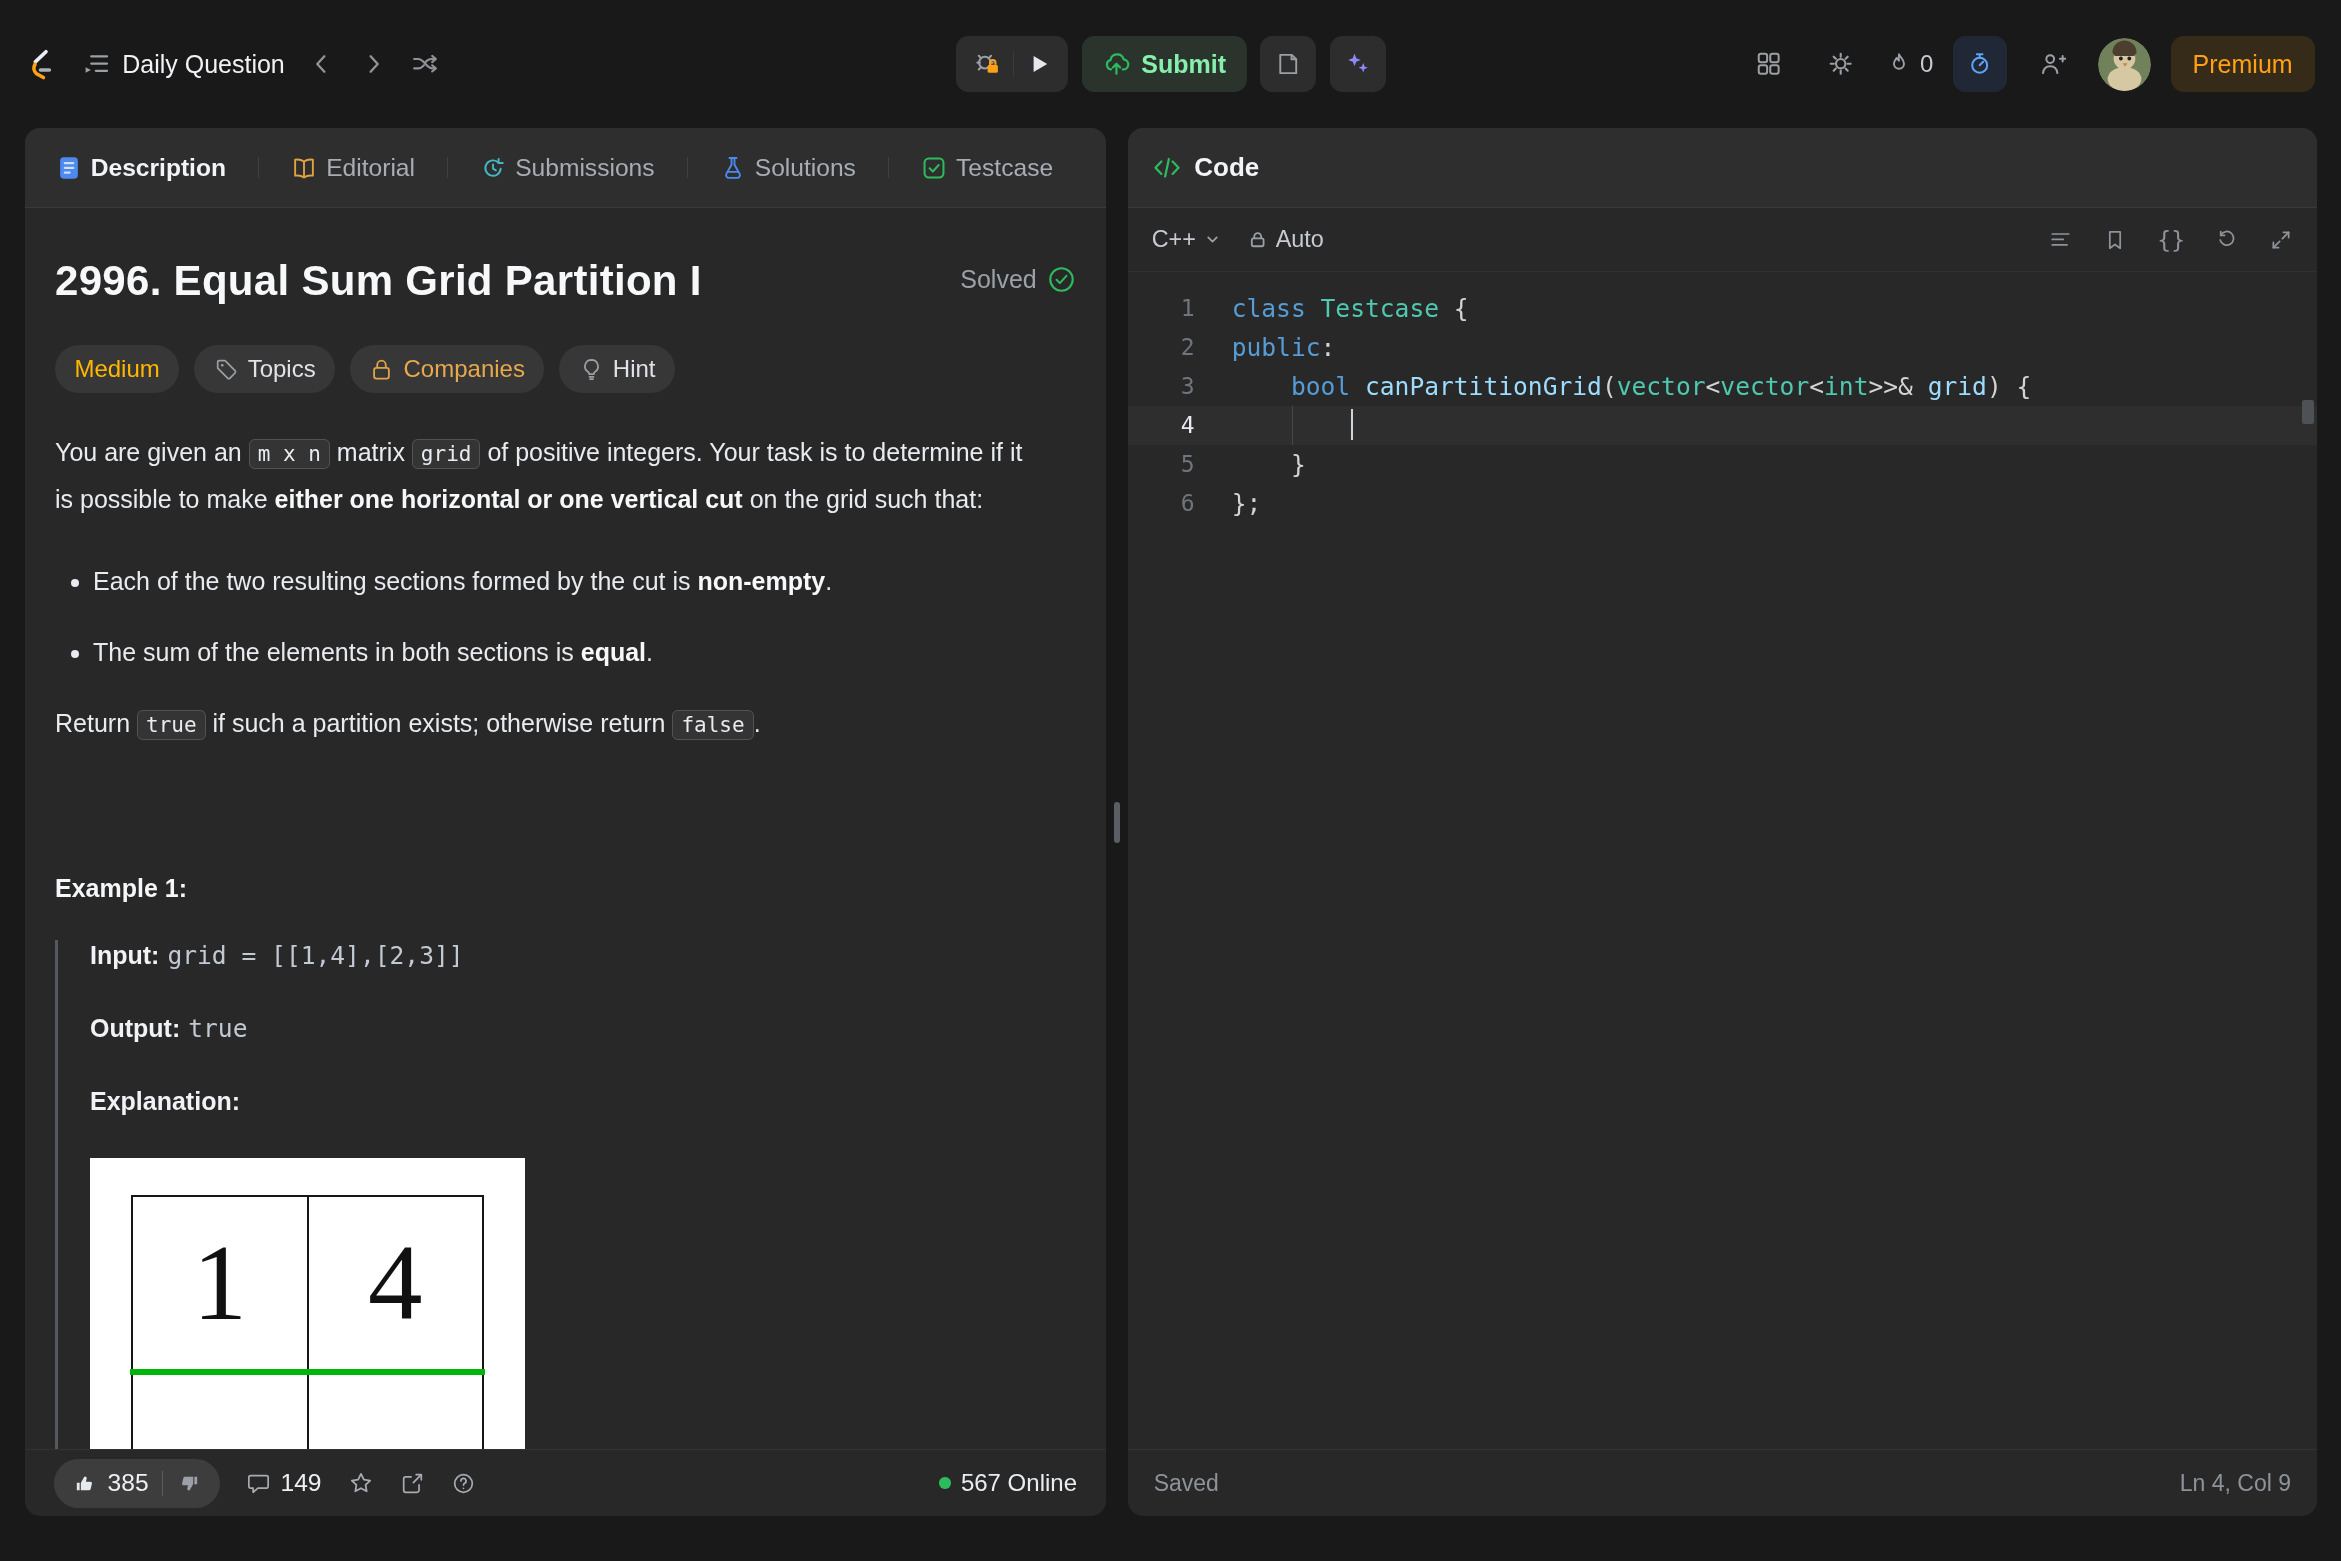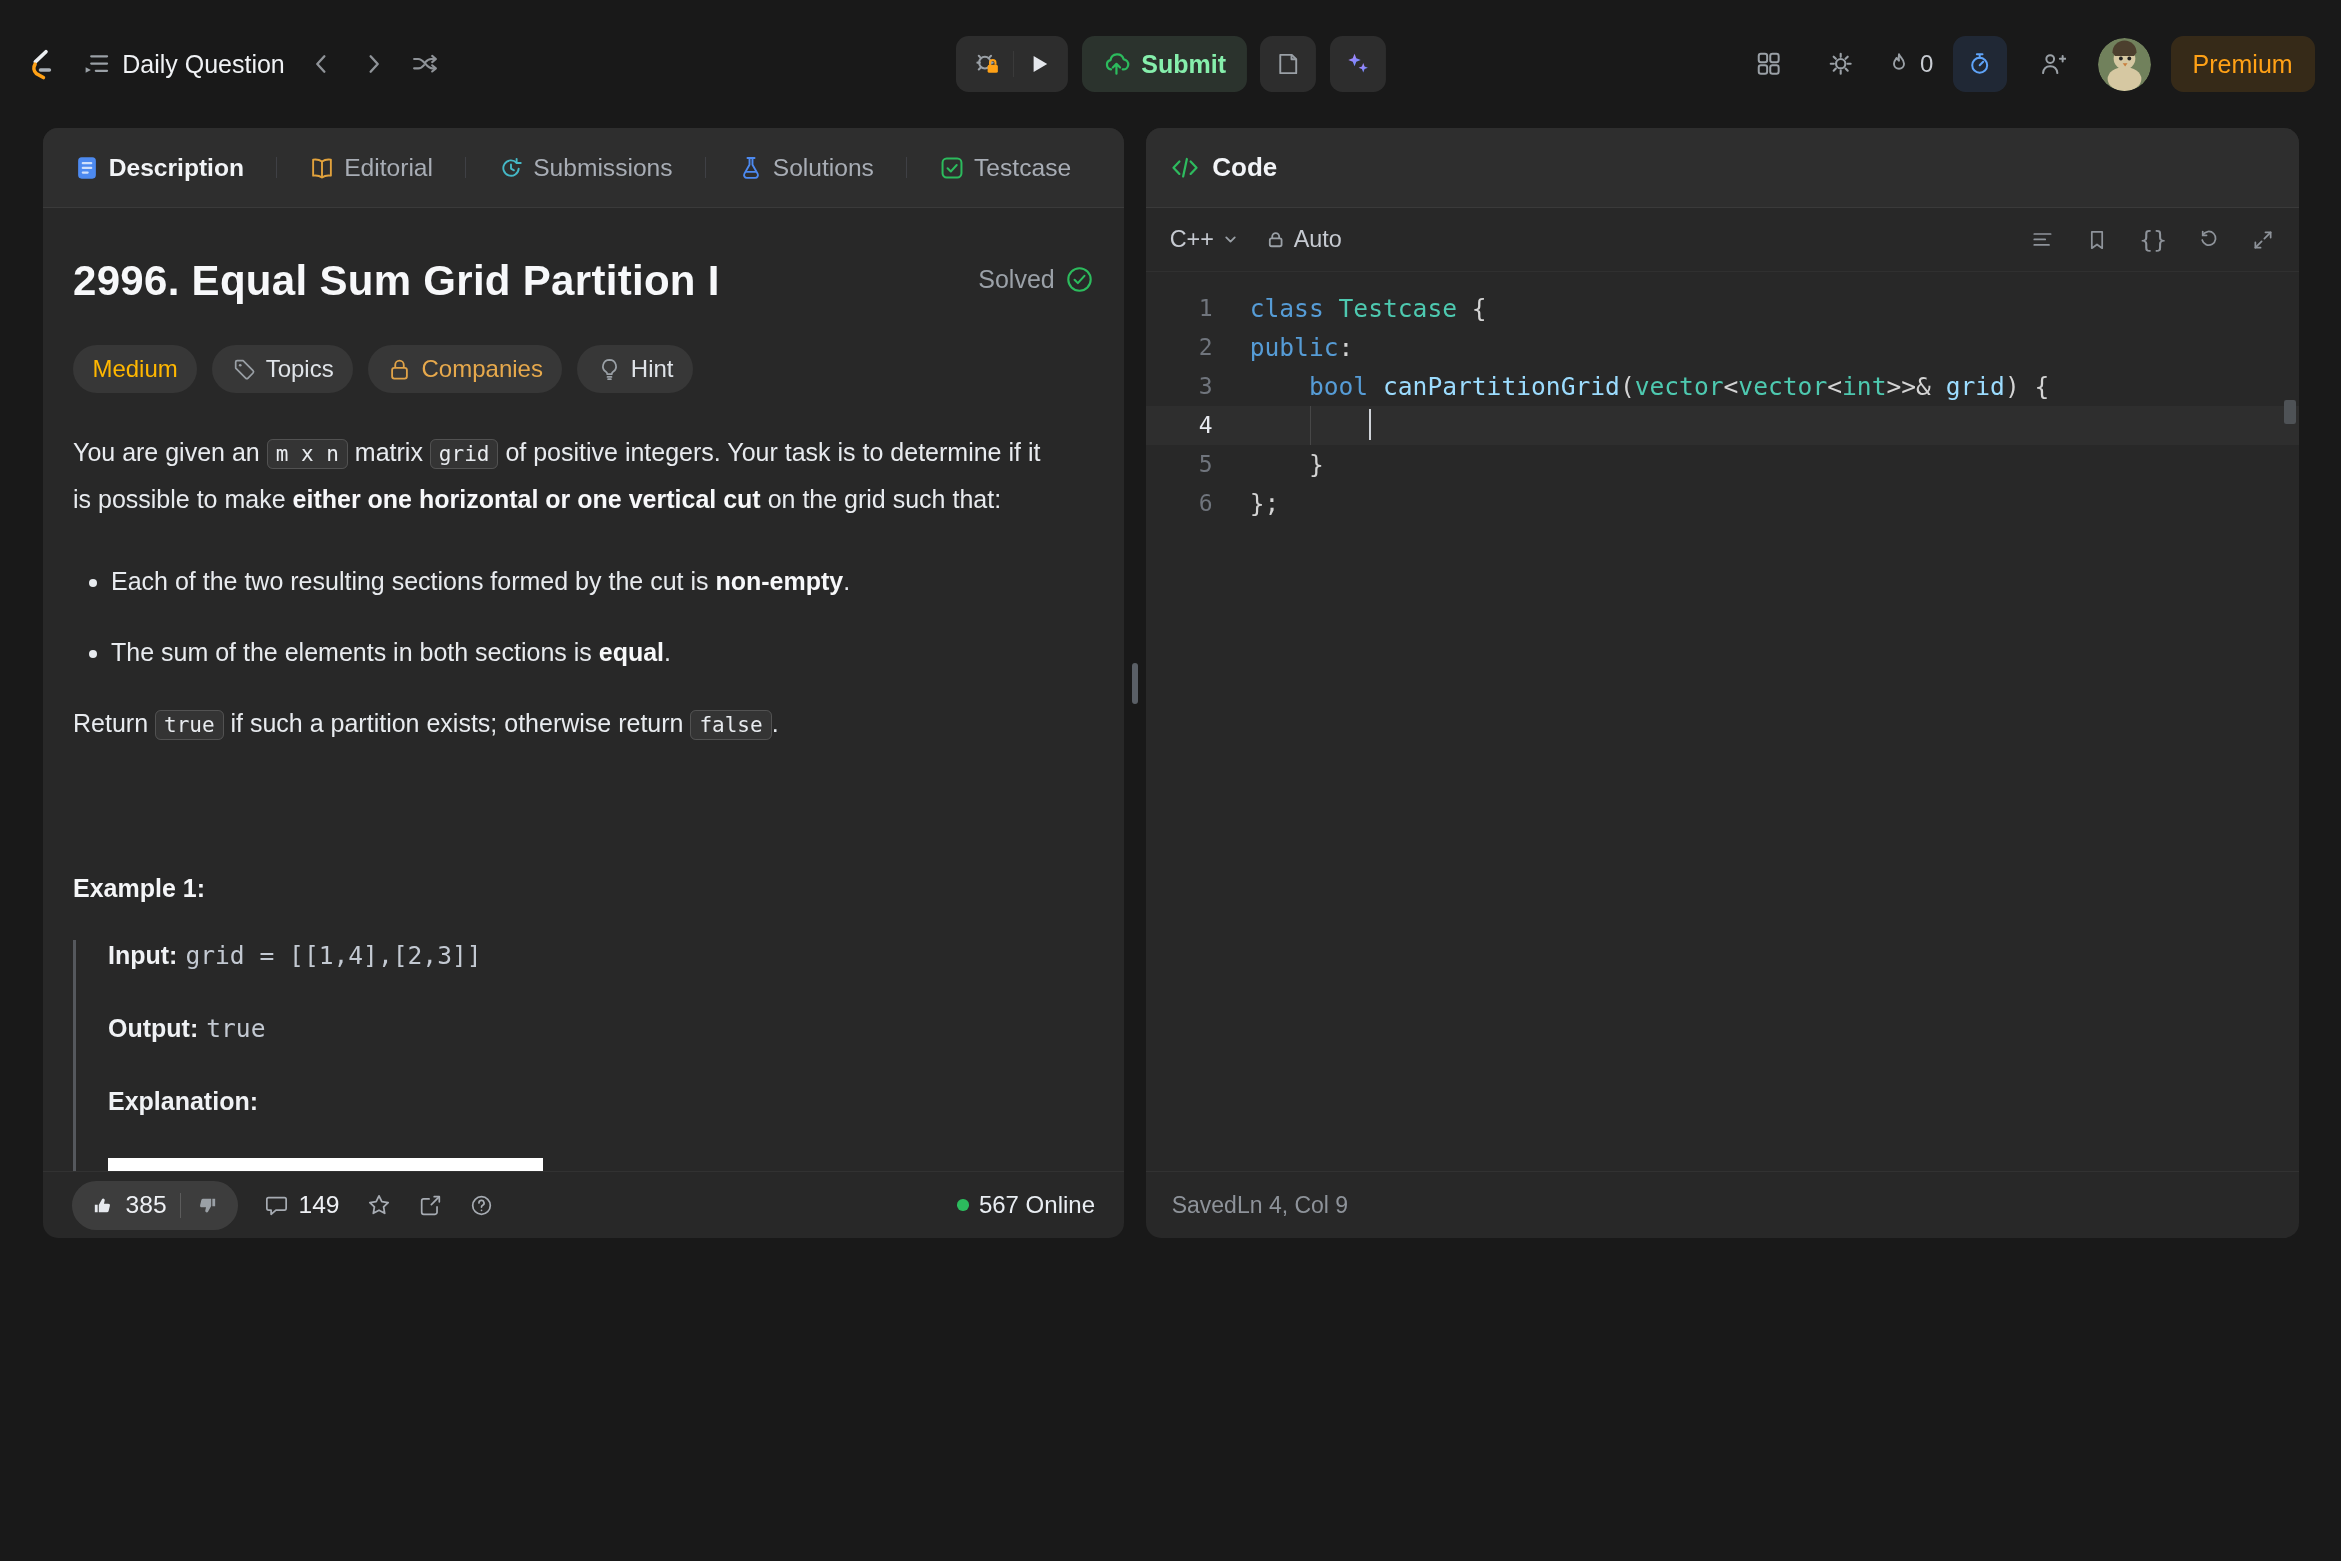--- a/index.html
+++ b/index.html
@@ -21,21 +21,21 @@
   .chip-sep{width:1.1px;height:26px;background:#3c3c3c;}
   .submit-chip{padding:0 20.6px;gap:10.3px;background:#2b332d;color:#86efac;font-weight:600;font-size:25px;}
   .icon-chip{width:56px;justify-content:center;}
   .nav-right{margin-left:auto;display:flex;align-items:center;gap:19.4px;}
   .streak{display:flex;align-items:center;gap:8px;color:#c8ccd2;font-size:24px;}
   .timer-chip{width:54px;justify-content:center;background:rgba(88,146,245,0.13);}
   .avatar{width:53px;height:53px;border-radius:50%;overflow:hidden;flex:none;padding:0;}
   .premium-chip{padding:0 22px;background:rgba(255,161,22,0.13);color:#ffa116;font-size:25px;font-weight:500;}
 
   
-  .main{display:flex;margin:0 43px;height:1110px;}
+  .main{display:flex;margin:0 25px;height:1388px;}
   .panel{background:#282828;border-radius:15px;overflow:hidden;display:flex;flex-direction:column;}
   .left-panel{width:1081px;flex:none;}
   .right-panel{flex:1;}
   .divider-handle{width:5.7px;height:41px;background:#5a5f66;border-radius:3.4px;align-self:center;margin:0 8px;flex:none;}
 
   
   .tabbar{height:80px;flex:none;display:flex;align-items:center;padding:0 26px;background:#2e2e2e;border-bottom:1.1px solid rgba(255,255,255,0.06);white-space:nowrap;overflow:hidden;}
   .tab{display:flex;align-items:center;gap:9.1px;padding:0 19.4px;font-size:24.6px;color:#a8adb5;font-weight:500;flex:none;}
   .tab:first-child{padding-left:4.6px;}
   .tab.active{color:#f2f4f7;font-weight:600;}
@@ -93,21 +93,21 @@
   .code-line{display:flex;height:39px;line-height:39px;}
   .code-line.current{background:rgba(255,255,255,0.03);}
   .line-num{width:67px;text-align:right;color:#70757d;font-size:23px;flex:none;}
   .code-line.current .line-num{color:#e8eaf0;}
   .line-code{margin-left:37px;white-space:pre;}
   .tok-kw{color:#569cd6;}.tok-ty{color:#4ec9b0;}.tok-fn{color:#9cdcfe;}.tok-va{color:#9cdcfe;}.tok-pl{color:#d4d4d4;}
   .indent-guide{position:absolute;left:164px;top:134px;height:39px;width:1.1px;background:rgba(255,255,255,0.12);}
   .cursor{position:absolute;left:223px;top:137px;width:2.3px;height:31px;background:#cfd3d8;}
   .overview-thumb{position:absolute;right:3.4px;top:128px;width:11.4px;height:24px;background:#4e5256;border-radius:2.3px;}
 
-  .statusbar{height:67px;flex:none;display:flex;align-items:center;padding:0 26px;font-size:23px;color:#8e939a;border-top:0.6px solid rgba(255,255,255,0.05);}
+  .statusbar{height:67px;flex:none;display:flex;align-items:center;justify-content:space-between;padding:0 26px;font-size:23px;color:#8e939a;border-top:0.6px solid rgba(255,255,255,0.05);}
 </style>
 </head>
 <body>
 
 <div class="app">
 
   <header class="navbar">
     <div class="nav-left">
       <button class="logo">
         <svg width="26" height="32" viewBox="0 0 50 58">

